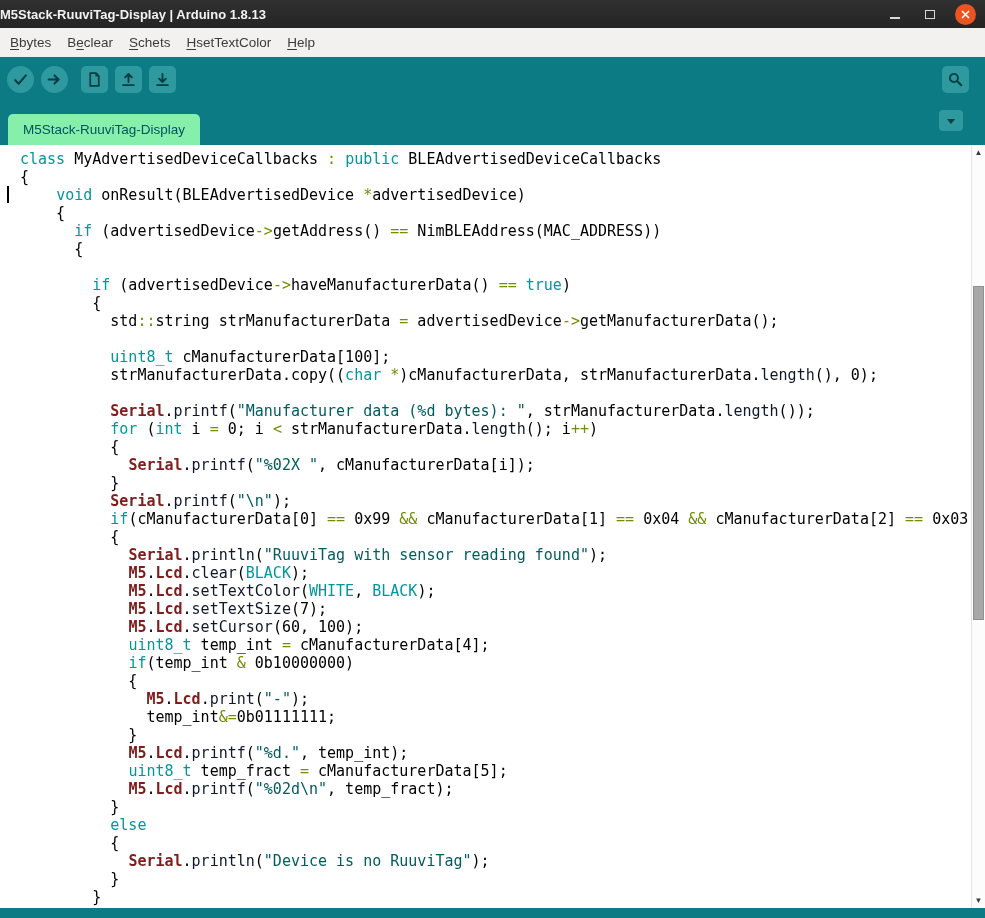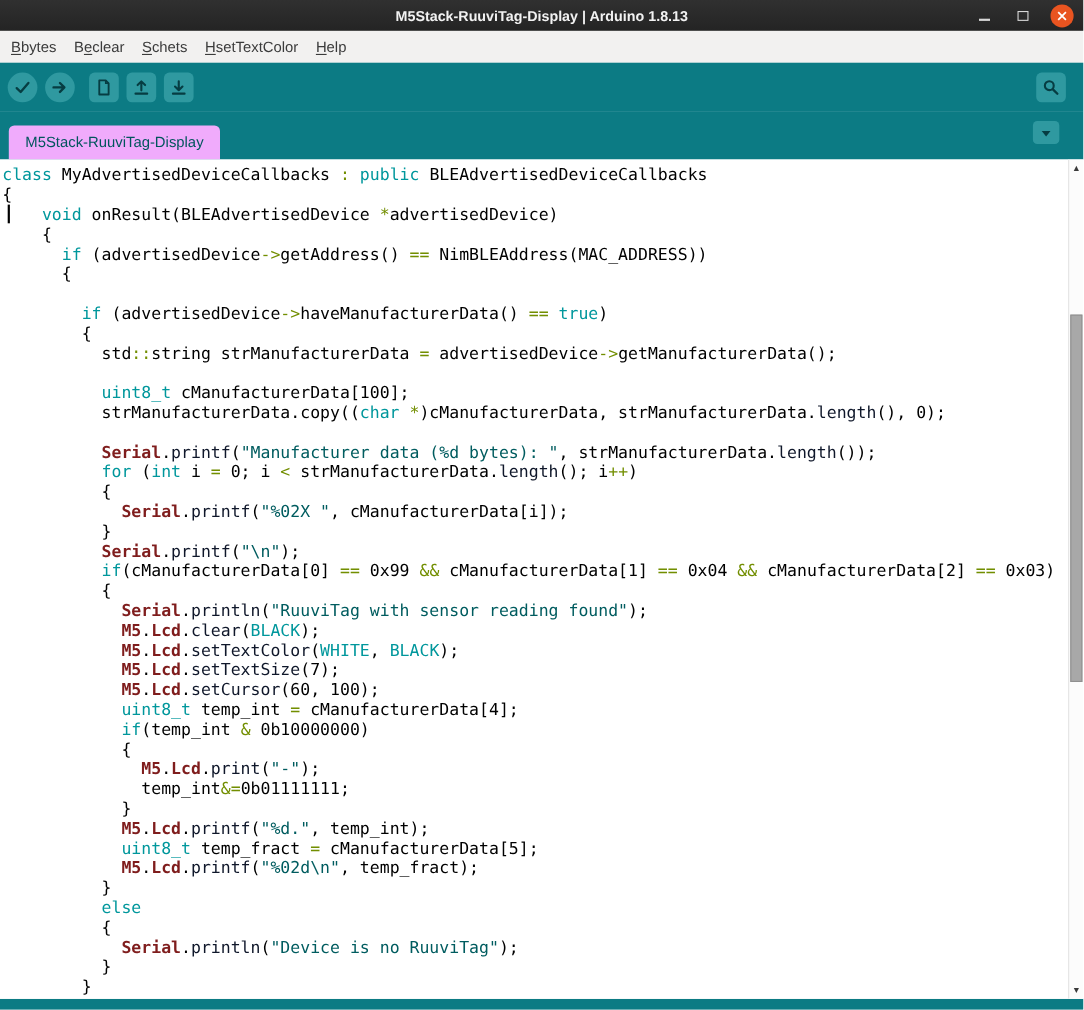--- a/index.html
+++ b/index.html
@@ -3,21 +3,21 @@
 <meta charset="utf-8">
 <style>
   * { margin:0; padding:0; box-sizing:border-box; }
   html,body { width:985px; height:918px; overflow:hidden; background:#fff;
               font-family:"Liberation Sans", sans-serif; }
   .window { width:985px; height:918px; display:flex; flex-direction:column; }
 
   
   .titlebar { height:28px; background:linear-gradient(#303030,#242424);
               display:flex; align-items:center; position:relative; flex:0 0 auto; }
-  .title { flex:1; text-align:center; color:#f2f2f2; font-size:13px; font-weight:bold; }
+  .title { flex:1; text-align:left; color:#f2f2f2; font-size:13px; font-weight:bold; }
   .win-controls { position:absolute; right:9px; top:0; height:28px; display:flex; align-items:center; gap:15px; }
   .winbtn { border:none; background:transparent; width:20px; height:20px; display:flex;
             align-items:center; justify-content:center; cursor:pointer; padding:0; }
   .glyph-min { width:10px; height:2px; background:#d8d8d8; margin-top:8px; }
   .glyph-max { width:10px; height:9px; border:1.5px solid #d8d8d8; }
   .winbtn.close { width:21px; height:21px; border-radius:50%; background:#E95420; }
 
   
   .menubar { height:29px; background:#f2f1f0; display:flex; align-items:center;
              padding-left:2px; flex:0 0 auto; }
@@ -32,29 +32,29 @@
           display:flex; align-items:center; justify-content:center; margin-right:7px; padding:0; }
   .tbtn.round { border-radius:50%; }
   .tbtn.square { border-radius:5px; }
   .tbtn.gap { margin-left:6px; }
   .tbtn.serial { margin:0 9px 0 auto; }
   .tbtn svg { display:block; }
 
   
   .tabstrip { height:44px; background:#0c7b84; position:relative;
               display:flex; align-items:flex-end; padding-left:8px; flex:0 0 auto; }
-  .tab { height:31px; background:#f0abfc; border-radius:5px 5px 0 0; padding:12px 15px;
+  .tab { height:31px; background:#86efac; border-radius:5px 5px 0 0; padding:12px 15px;
          display:flex; align-items:center; font-size:13.5px; color:#00555c; cursor:pointer; }
   .tab-menu { position:absolute; right:22px; top:9px; width:24px; height:21px;
               background:#2f99a0; border:none; border-radius:4px; cursor:pointer;
               display:flex; align-items:center; justify-content:center; padding:0; }
 
   
   .editor { flex:1 1 auto; position:relative; background:#ffffff; overflow:hidden; }
-  .code { position:absolute; top:5px; left:2px; right:15px;
+  .code { position:absolute; top:5px; left:20px; right:15px;
           font-family:"DejaVu Sans Mono", monospace; font-size:15px; line-height:18px;
           white-space:pre; }
   .code-line { min-height:18px; }
   .tok-p { color:#000000; }
   .tok-k { color:#00979C; }
   .tok-s { color:#005C5F; }
   .tok-f { color:#0f172a; }
   .tok-b { color:#7f1d1d; font-weight:bold; }
   .tok-o { color:#728E00; }
   .caret { position:absolute; left:7px; top:41px; width:2px; height:17px; background:#000; }

